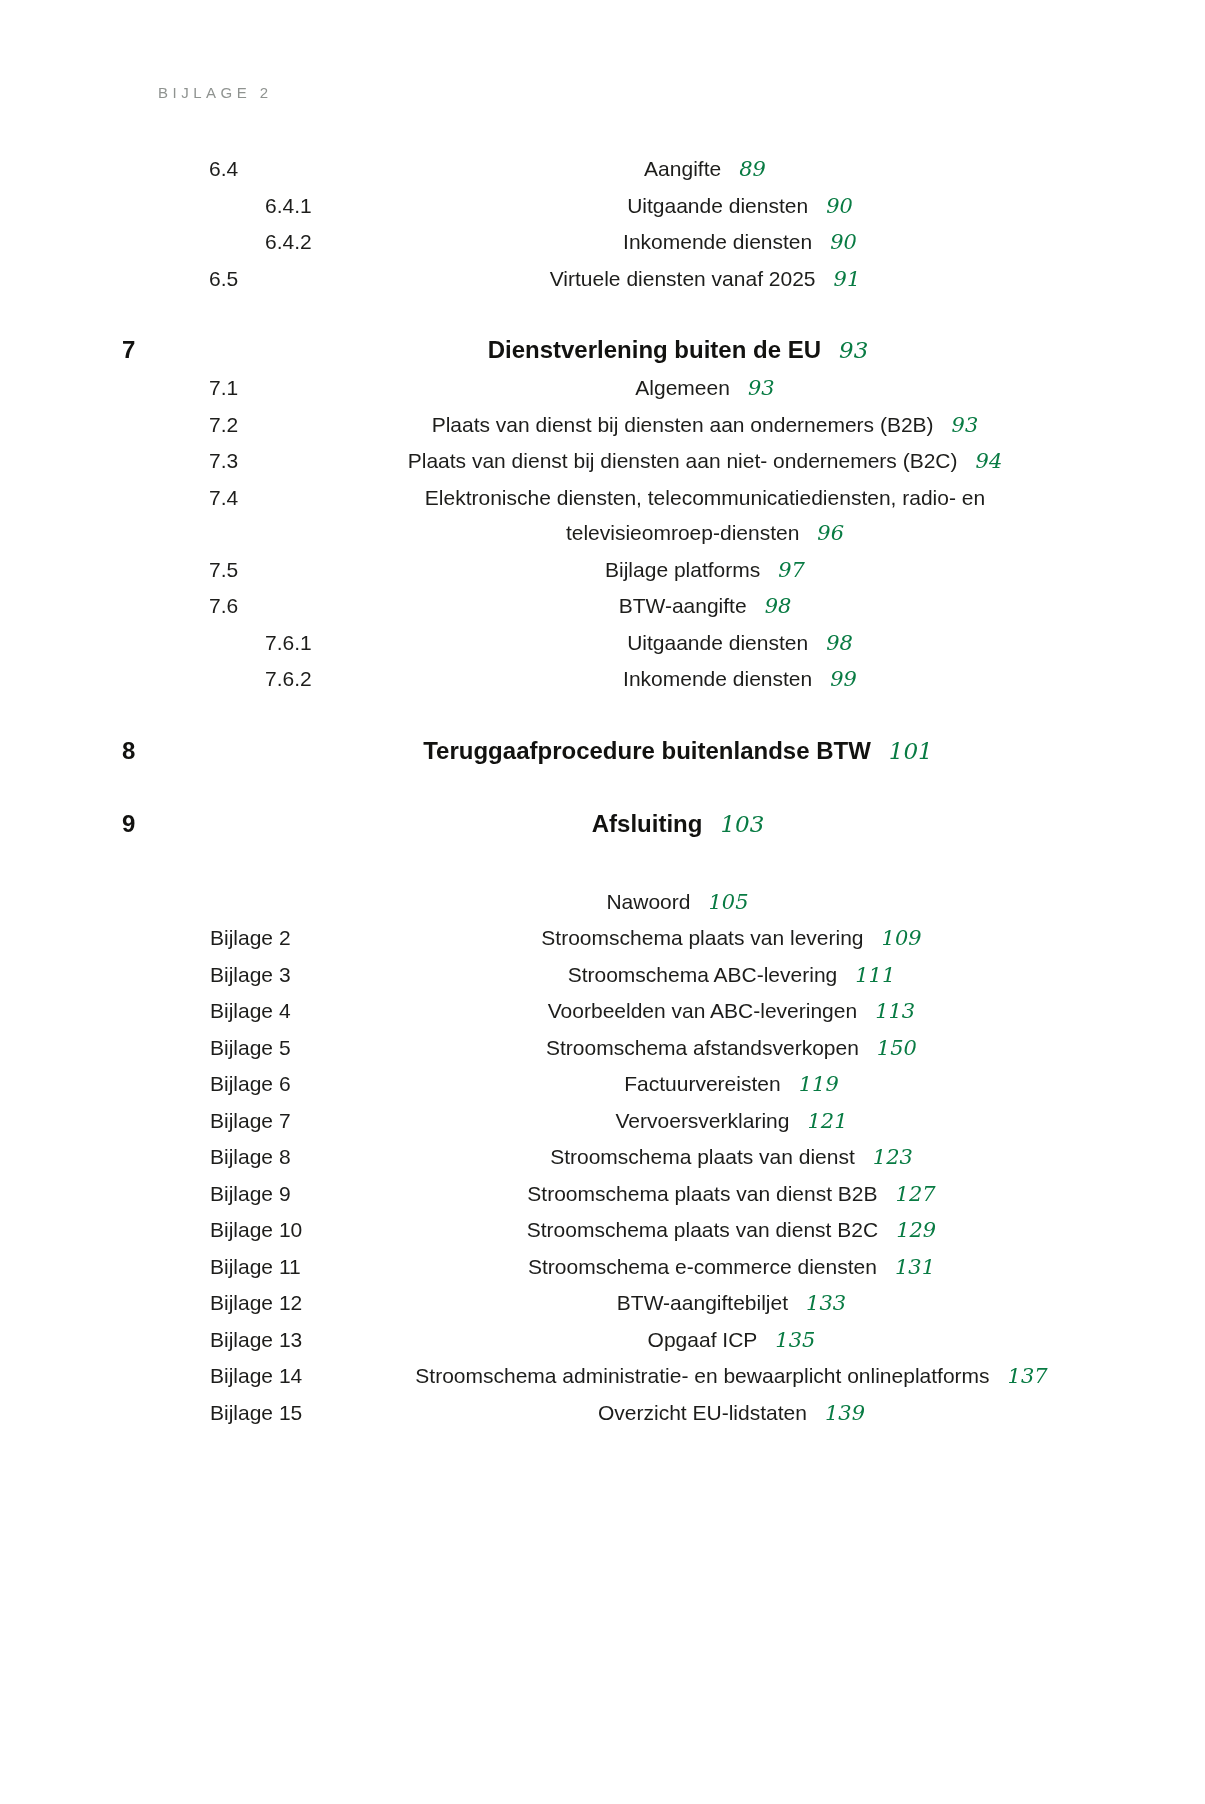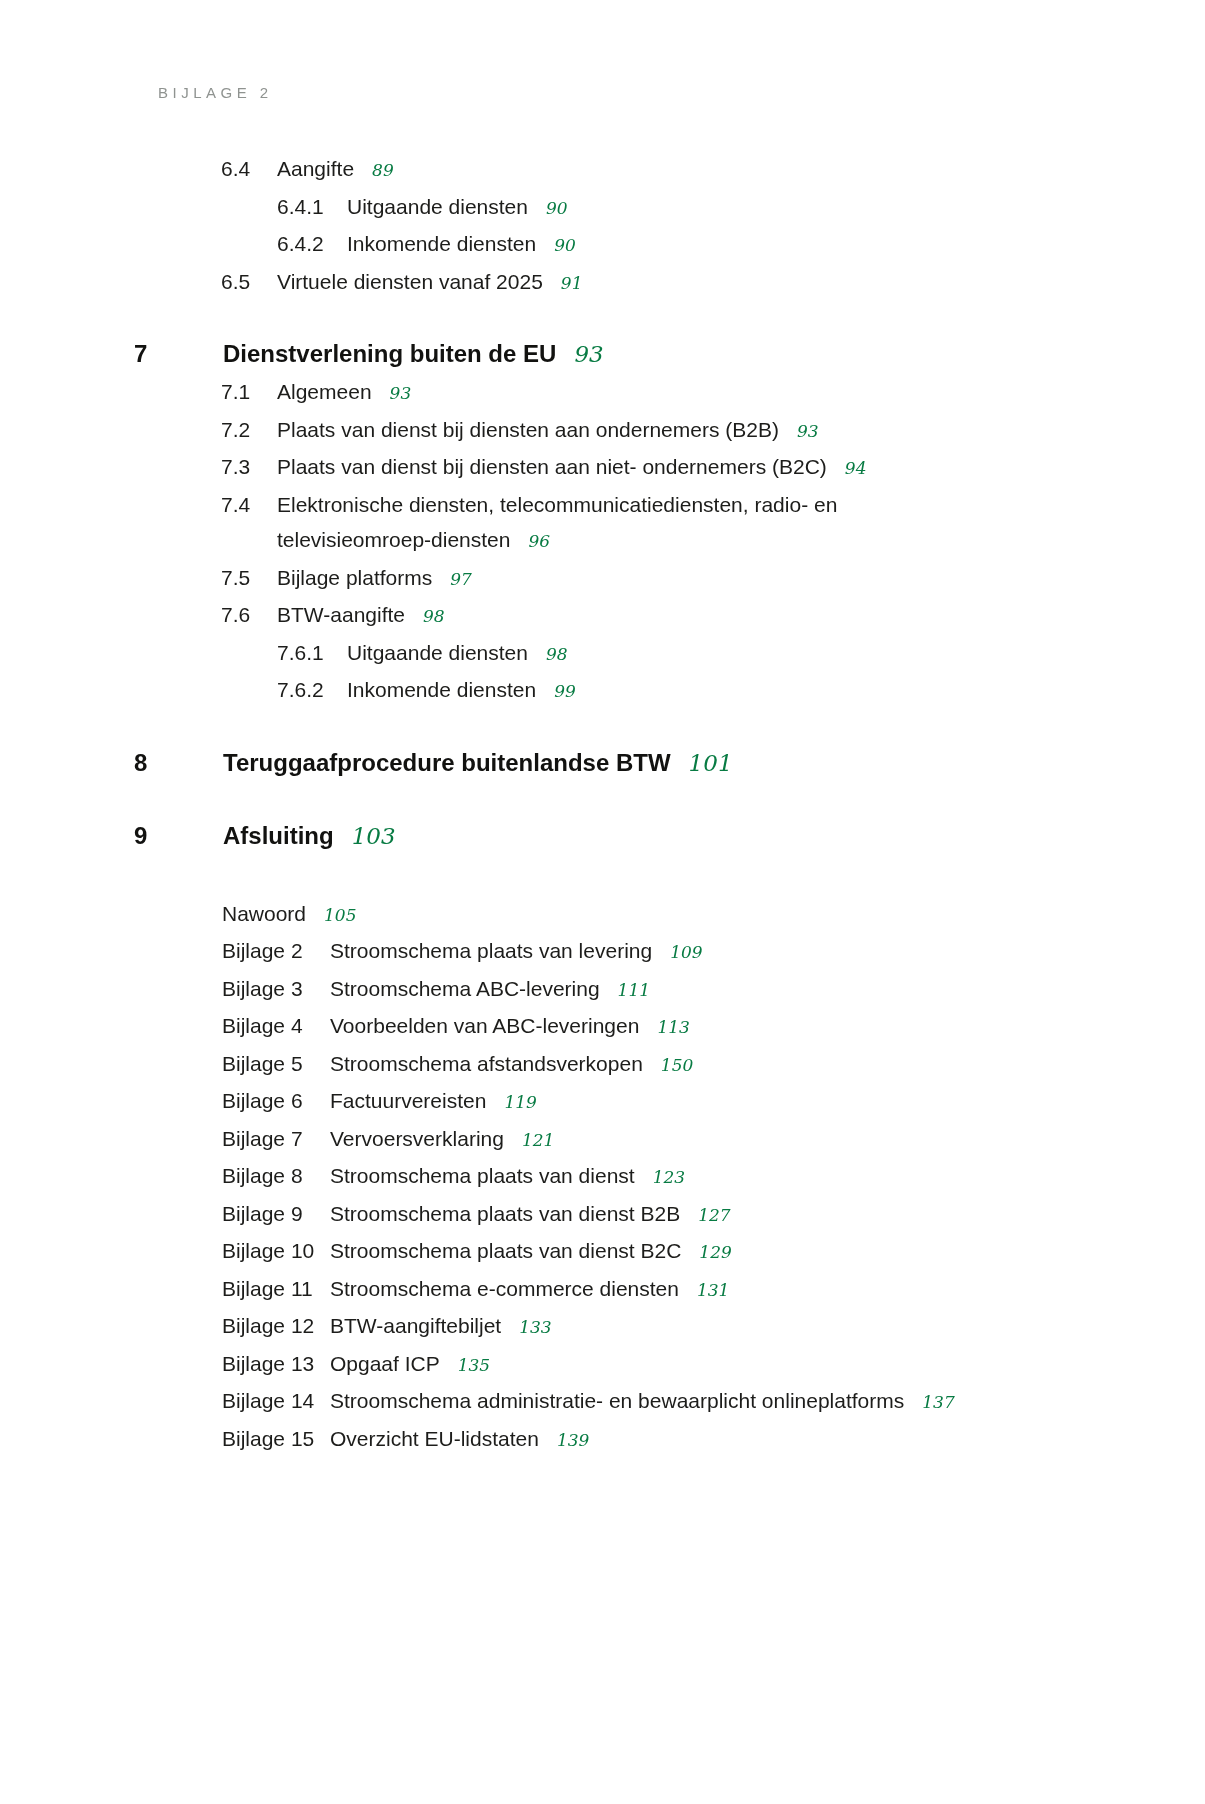--- a/index.html
+++ b/index.html
@@ -3,46 +3,47 @@
 <meta charset="utf-8">
 <style>
   html,body{margin:0;padding:0;background:#ffffff;}
   .page{
     position:relative;
     width:1205px;height:1500px;
     background:#ffffff;
     font-family:"Liberation Sans",sans-serif;
     color:#1d1d1b;
     overflow:hidden;
+    text-align:center;
   }
   .running-head{
     position:absolute;left:158px;top:84px;
     font-size:15px;letter-spacing:4.5px;
     color:#8F9390;
   }
   .toc{position:absolute;left:0;top:151px;right:60px;}
-  .row{position:relative;font-size:21px;line-height:35.5px;margin-left:12px;}
+  .row{position:relative;font-size:21px;line-height:35.5px;}
   .num{position:absolute;top:0;white-space:nowrap;}
   .l2{padding-left:265px;}   .l2 .num{left:209px;}
   .l3{padding-left:335px;}   .l3 .num{left:265px;}
   .l1{
     padding-left:211px;margin-top:33px;
     font-weight:bold;font-size:24px;line-height:40px;color:#121210;
   }
   .l1 .num{left:122px;}
   .bijlage{padding-left:318px;} .bijlage .num{left:210px;}
   .plain{padding-left:210px;}
   .index{
     padding-left:211px;margin-top:36px;
     font-weight:bold;font-size:25px;line-height:40px;color:#121210;
   }
   .new-block{margin-top:40px;}
   .pg{
     font-family:"DejaVu Serif",serif;font-style:italic;font-weight:normal;
-    color:#087B43;font-size:17px;margin-left:18px;white-space:nowrap;
+    color:#087B43;font-size:21px;margin-left:18px;white-space:nowrap;
   }
   .l1 .pg{font-size:23px;}
   .index .pg{font-size:24px;}
   .badge{
     position:absolute;left:1080px;top:1700px;width:37px;height:37px;
     background:#008141;color:#ffffff;
     display:flex;align-items:center;justify-content:center;
     font-size:19px;
   }
 </style>

